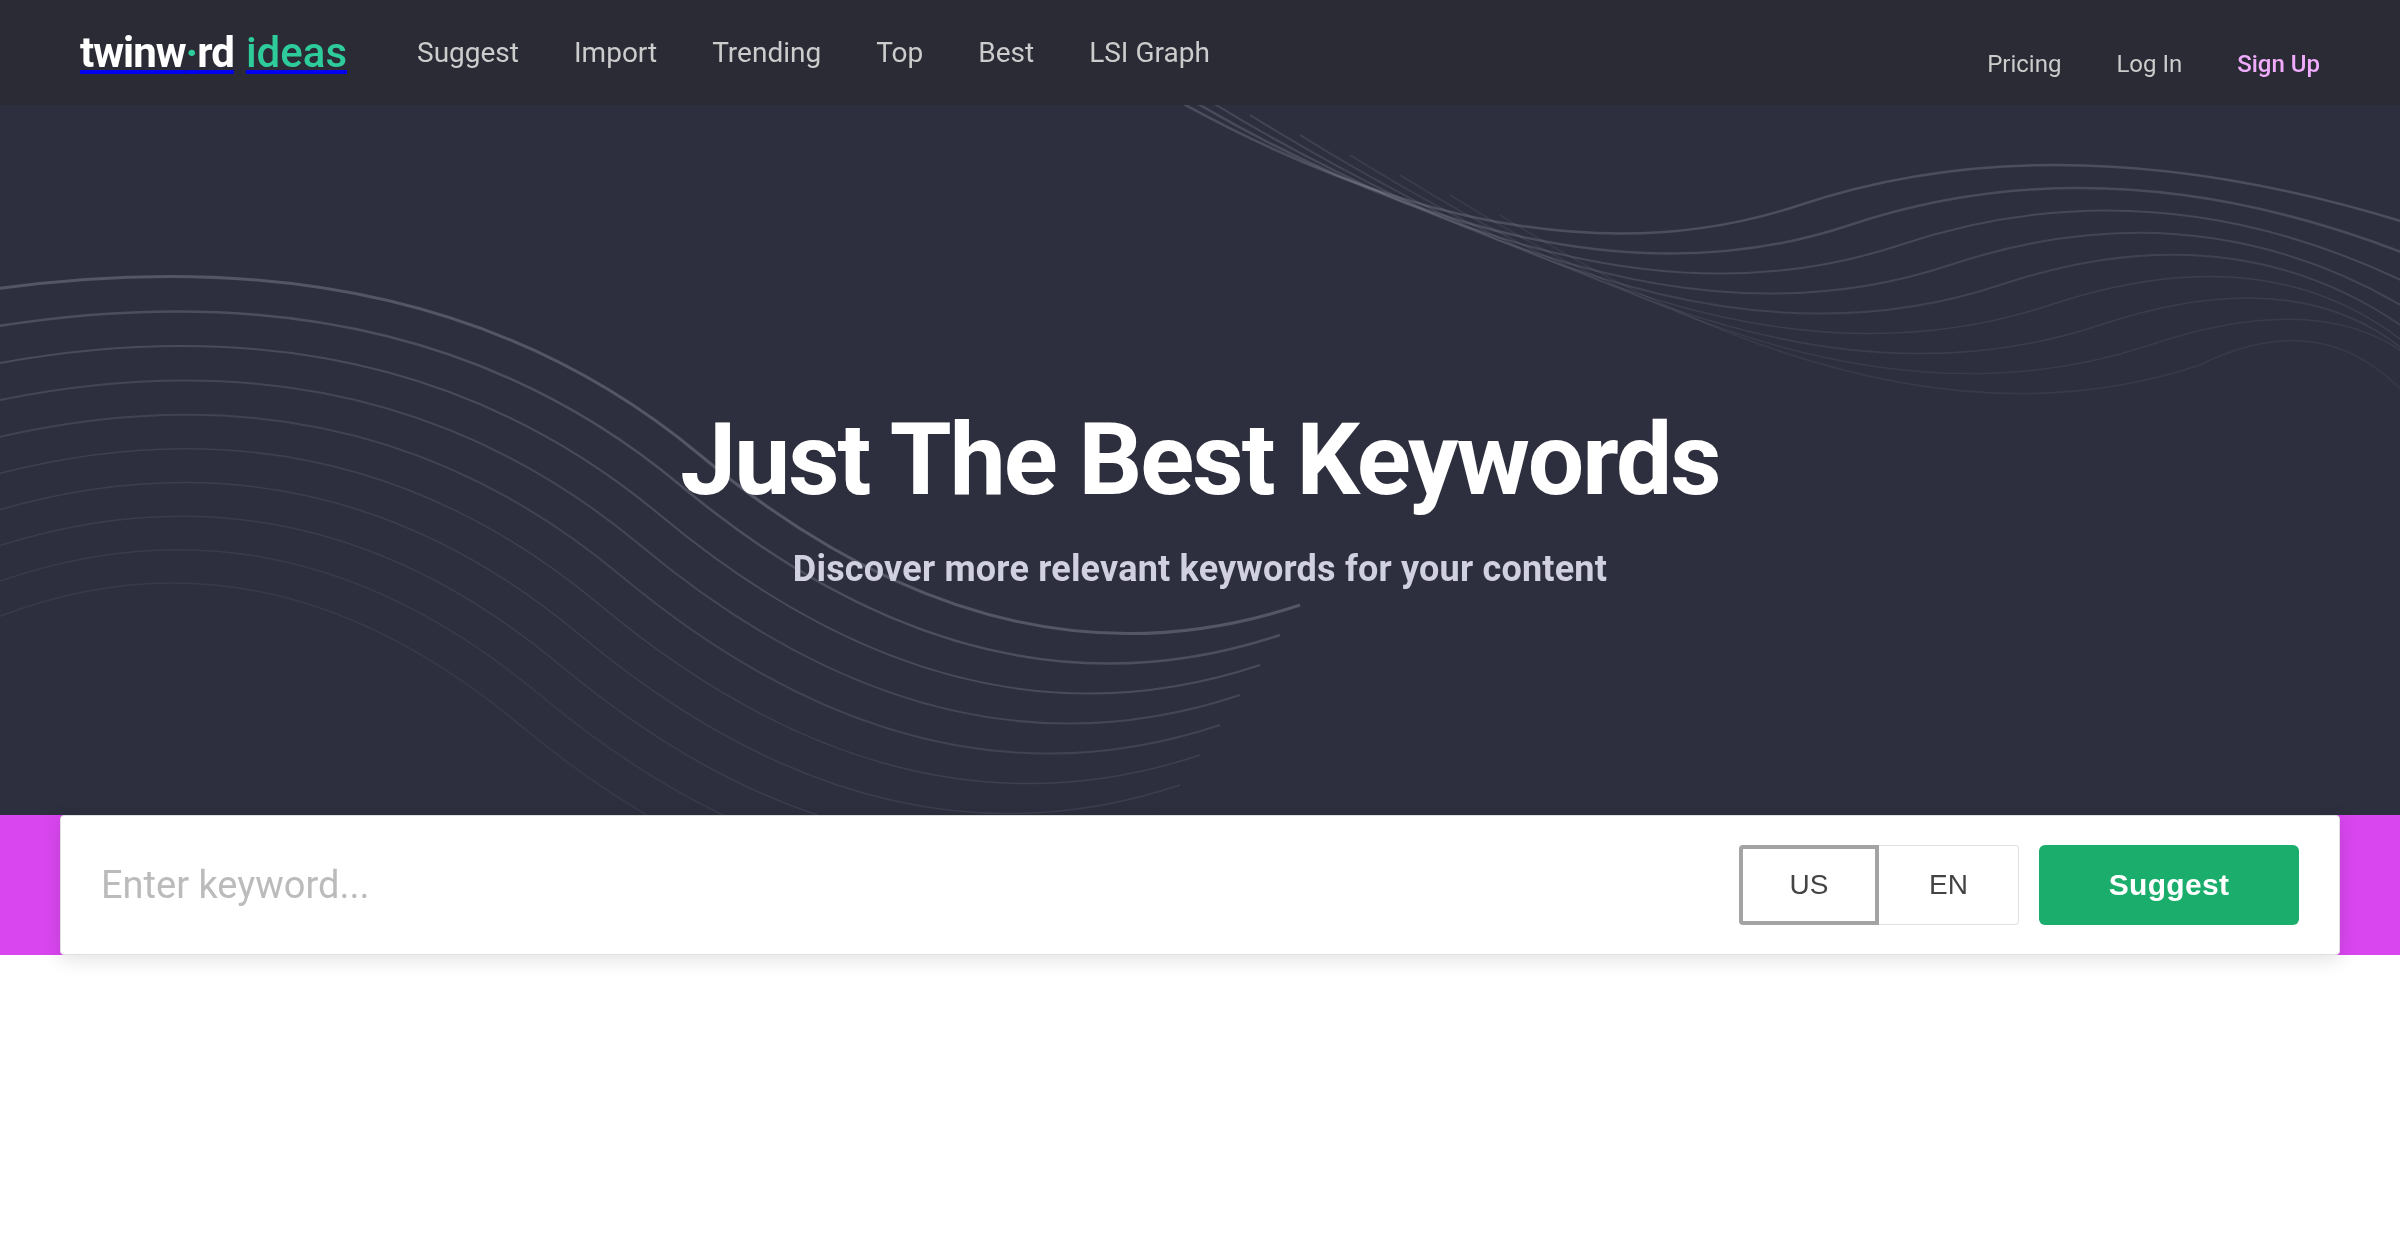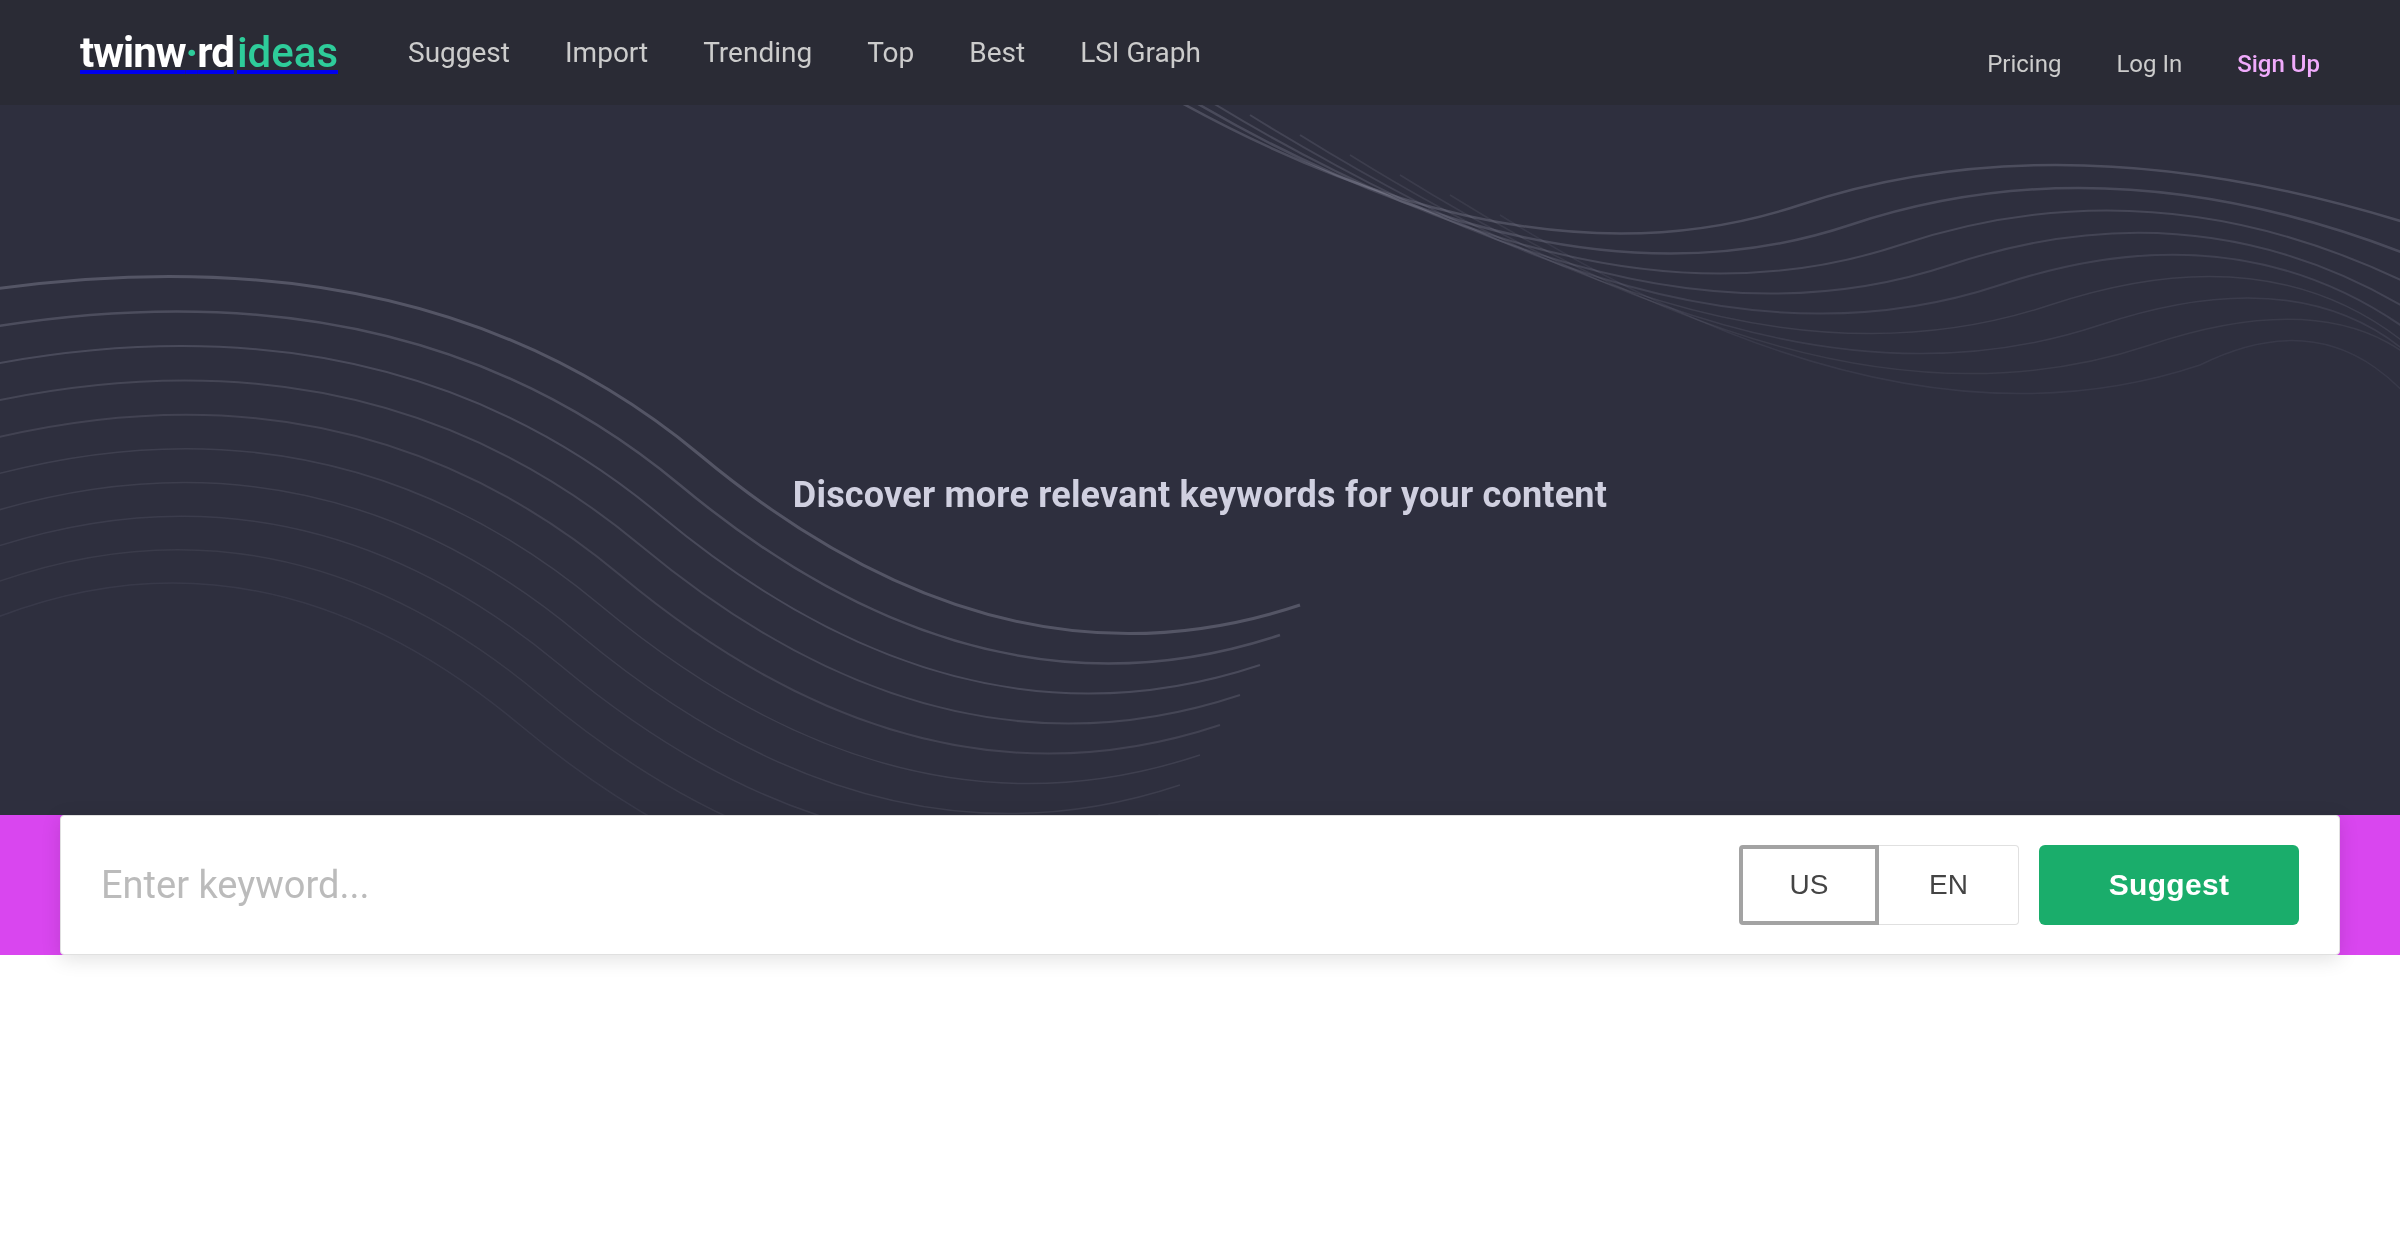--- a/index.html
+++ b/index.html
@@ -49,21 +49,21 @@
     }
 
     .logo-dot {
       color: #2ecc9a;
     }
 
     .logo-ideas {
       font-size: 42px;
       font-weight: 500;
       color: #2ecc9a;
-      margin-left: 3px;
+      margin-left: 12px;
     }
 
     .nav-links {
       display: flex;
       align-items: center;
       gap: 55px;
       list-style: none;
     }
 
     .nav-links a {
@@ -295,20 +295,21 @@
     <path d="M 1200 -10 Q 1600 240 1900 140 Q 2200 40 2500 230" stroke="rgba(200,200,220,0.16)" stroke-width="2" fill="none"></path>
     <path d="M 1250 10 Q 1650 260 1950 160 Q 2250 60 2500 270" stroke="rgba(200,200,220,0.14)" stroke-width="2" fill="none"></path>
     <path d="M 1300 30 Q 1700 280 2000 180 Q 2300 80 2500 310" stroke="rgba(200,200,220,0.12)" stroke-width="2" fill="none"></path>
     <path d="M 1350 50 Q 1750 300 2050 200 Q 2350 100 2500 350" stroke="rgba(200,200,220,0.1)" stroke-width="1.5" fill="none"></path>
     <path d="M 1400 70 Q 1800 320 2100 220 Q 2400 120 2500 390" stroke="rgba(200,200,220,0.09)" stroke-width="1.5" fill="none"></path>
     <path d="M 1450 90 Q 1850 340 2150 240 Q 2450 140 2500 430" stroke="rgba(200,200,220,0.08)" stroke-width="1.5" fill="none"></path>
     <path d="M 1500 110 Q 1900 360 2200 260 Q 2400 160 2500 470" stroke="rgba(200,200,220,0.07)" stroke-width="1.5" fill="none"></path>
   </svg>
 
   <div class="hero-content">
+    <h1 class="hero-title">Just The Best Keywords</h1>
     <p class="hero-subtitle">Discover more relevant keywords for your content</p>
   </div>
 </section>
 
 <div class="search-section">
   <div class="search-bar-wrapper">
     <input class="search-input" type="text" placeholder="Enter keyword..." style="">
     <div class="search-controls">
       <button class="country-btn">US</button>
       <button class="lang-btn">EN</button>

